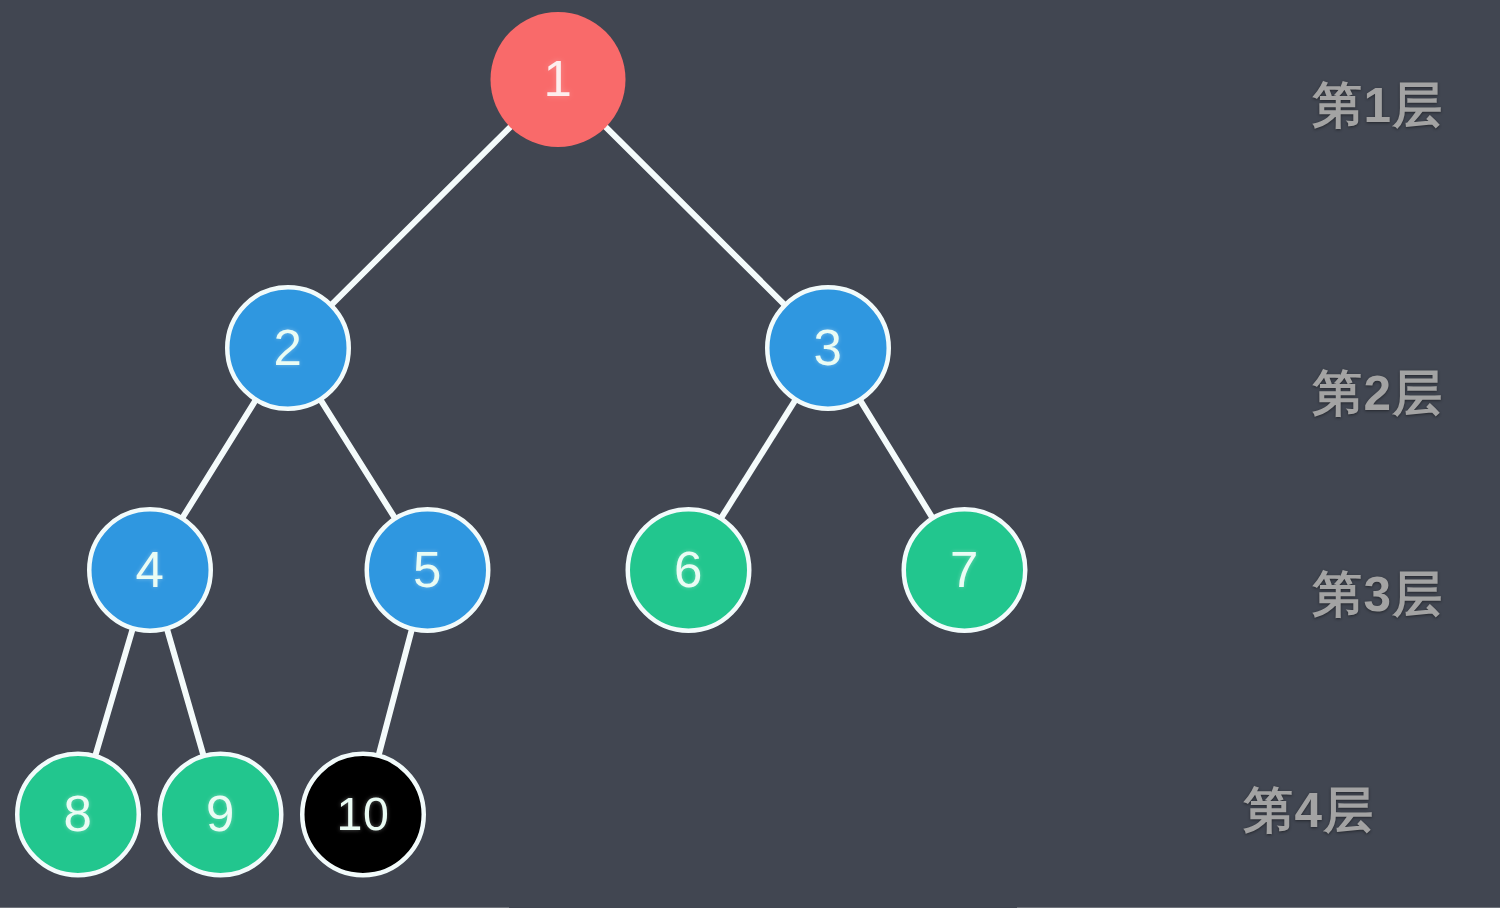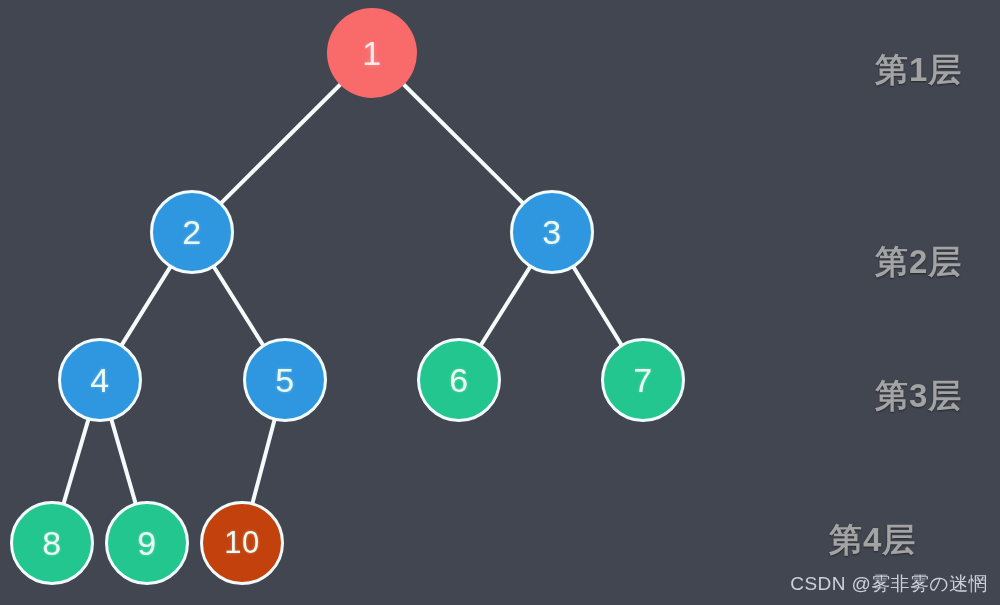--- a/index.html
+++ b/index.html
@@ -108,27 +108,26 @@
       </div>
       <div class="node bordered" style="left: 601px; top: 338px; width: 84px; height: 84px; background: rgb(34, 198, 142); font-size: 34px;">
         <span>7</span>
       </div>
       <div class="node bordered" style="left: 10px; top: 501px; width: 84px; height: 84px; background: rgb(34, 198, 142); font-size: 34px;">
         <span>8</span>
       </div>
       <div class="node bordered" style="left: 105px; top: 501px; width: 84px; height: 84px; background: rgb(34, 198, 142); font-size: 34px;">
         <span>9</span>
       </div>
-      <div class="node bordered" style="left: 200px; top: 501px; width: 84px; height: 84px; background: #c2410c; font-size: 31px;">
+      <div class="node bordered" style="left: 200px; top: 501px; width: 84px; height: 84px; background: #000000; font-size: 31px;">
         <span>10</span>
       </div>
     </div>
 
   <div id="label-layer">
       <div class="level-label" style="left: 875px; top: 48px;">第1层</div>
       <div class="level-label" style="left: 875px; top: 210px; margin-top: 30px;">第2层</div>
       <div class="level-label" style="left: 875px; top: 358px; margin-top: 16px;">第3层</div>
       <div class="level-label" style="left: 829px; top: 518px;">第4层</div>
     </div>
 
-  <div class="watermark">CSDN @雾非雾の迷惘</div>
 
 </div>
 
 </body></html>

